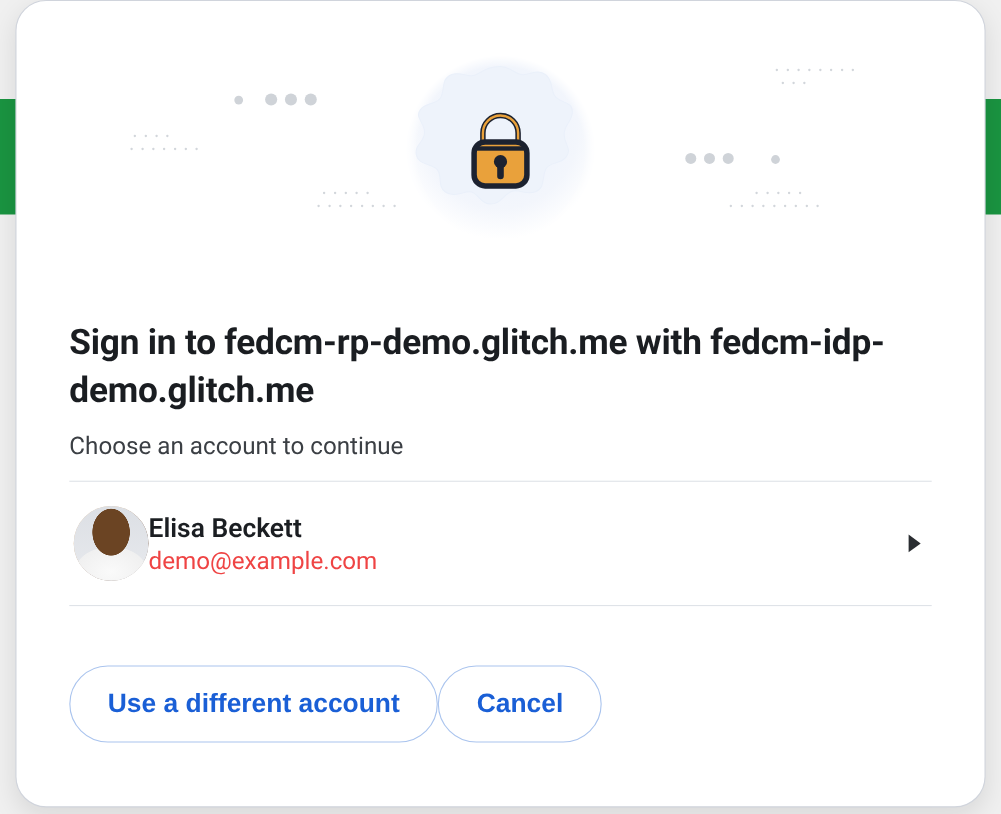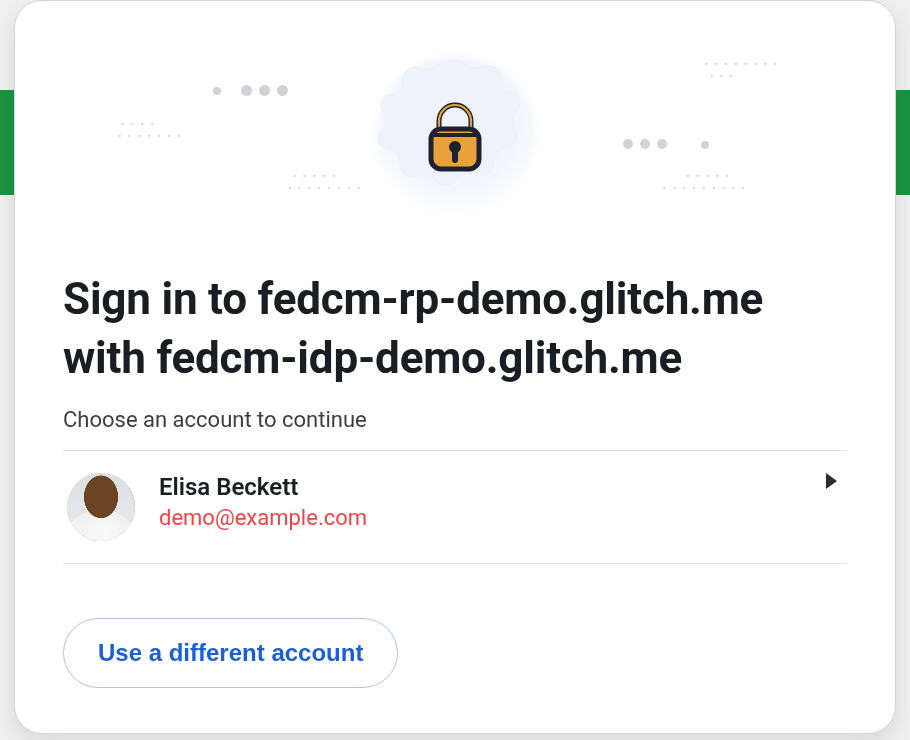--- a/index.html
+++ b/index.html
@@ -57,43 +57,43 @@
     }
     .lock-svg { position: relative; }
 
     
     .dots { position: absolute; display: flex; gap: 7px; align-items: center; }
     .dots span { width: 7px; height: 7px; border-radius: 50%; background: #cfd3d8; display:block;}
     .dashes { position:absolute; letter-spacing:2px; color:#d2d6db; font-size:10px; }
 
     
     .title {
-      font-size: 44px;
+      font-size: 32px;
       font-weight: 700;
       color: #1a1d21;
       line-height: 1.35;
-      margin-top: 16px;
+      margin-top: 36px;
       letter-spacing: -0.2px;
     }
     .subtitle {
       font-size: 22px;
       color: #3b3f44;
       margin-top: 18px;
       margin-bottom: 18px;
     }
 
     .divider {
       border: none;
       border-top: 1px solid #dfe3e8;
       margin: 0;
     }
 
     .account-row {
       display: flex;
-      gap: 24px;
+      align-items: center;
       padding: 22px 4px 22px 4px;
       cursor: pointer;
     }
     .avatar {
       width: 68px; height: 68px; border-radius: 50%;
       background: linear-gradient(135deg,#e8c9a8 0%, #d6b896 35%, #7a5038 55%, #5c3b28 70%, #eeeeee 100%);
       overflow: hidden;
       flex-shrink: 0;
       position: relative;
     }
@@ -201,15 +201,16 @@
       <div class="account-name">Elisa Beckett</div>
       <div class="account-email">demo@example.com</div>
     </div>
     <div class="chevron"></div>
   </div>
 
   <hr class="divider">
 
   <div class="actions">
     <button class="btn">Use a different account</button>
+    <button class="btn">Cancel</button>
   </div>
 
 </div>
 
 </body></html>

